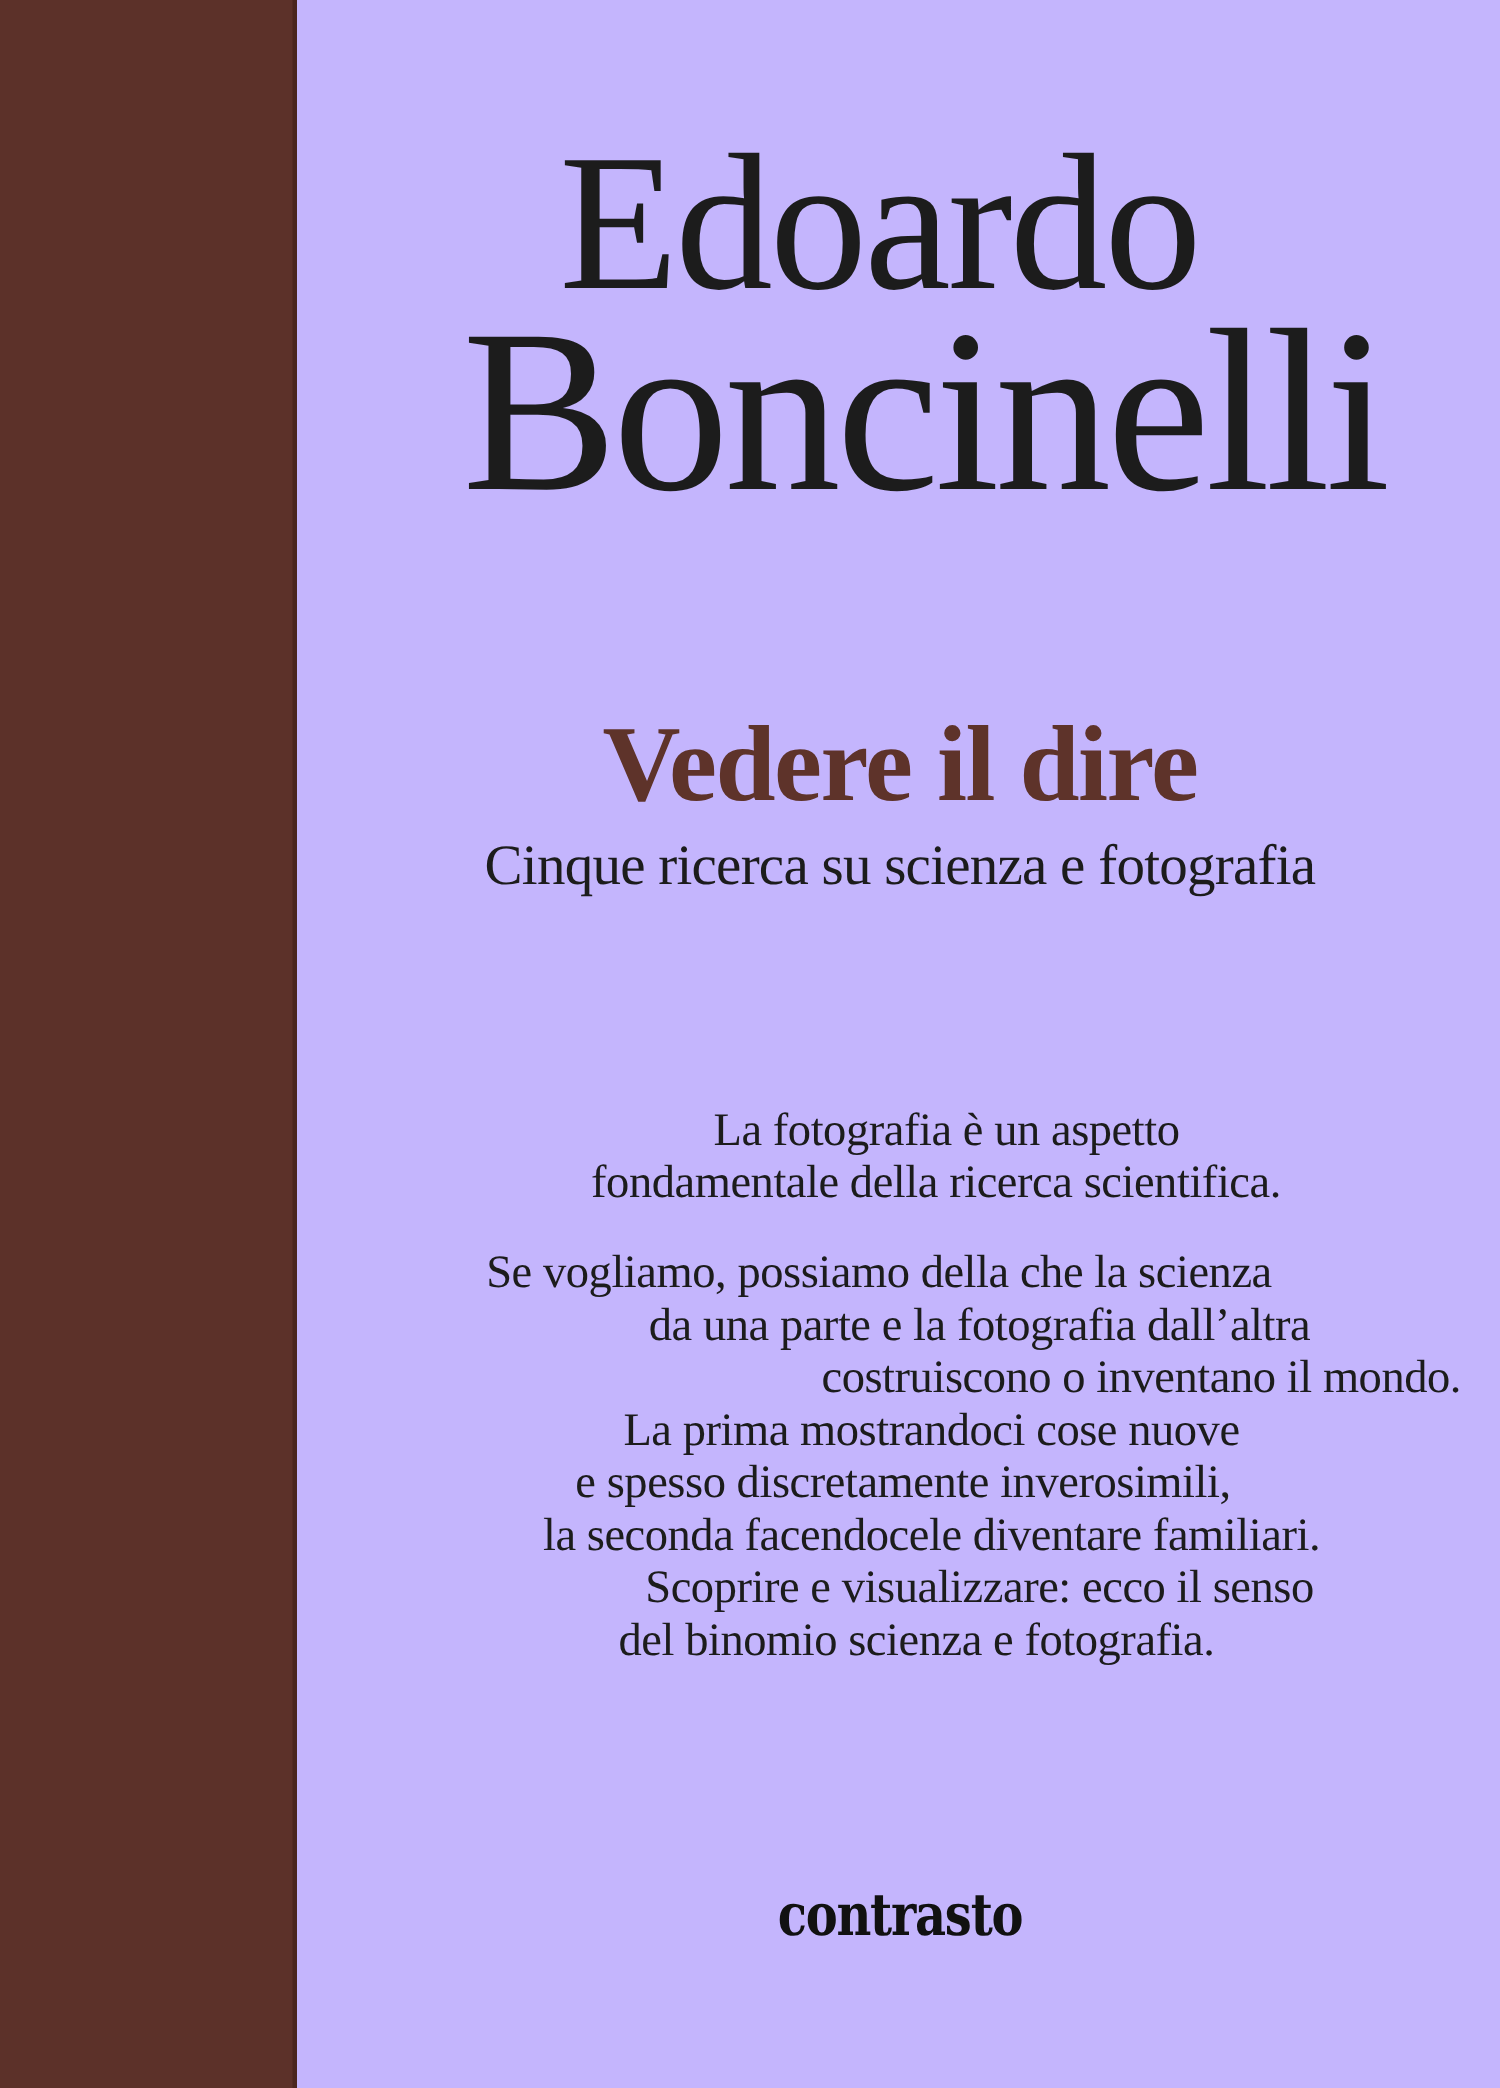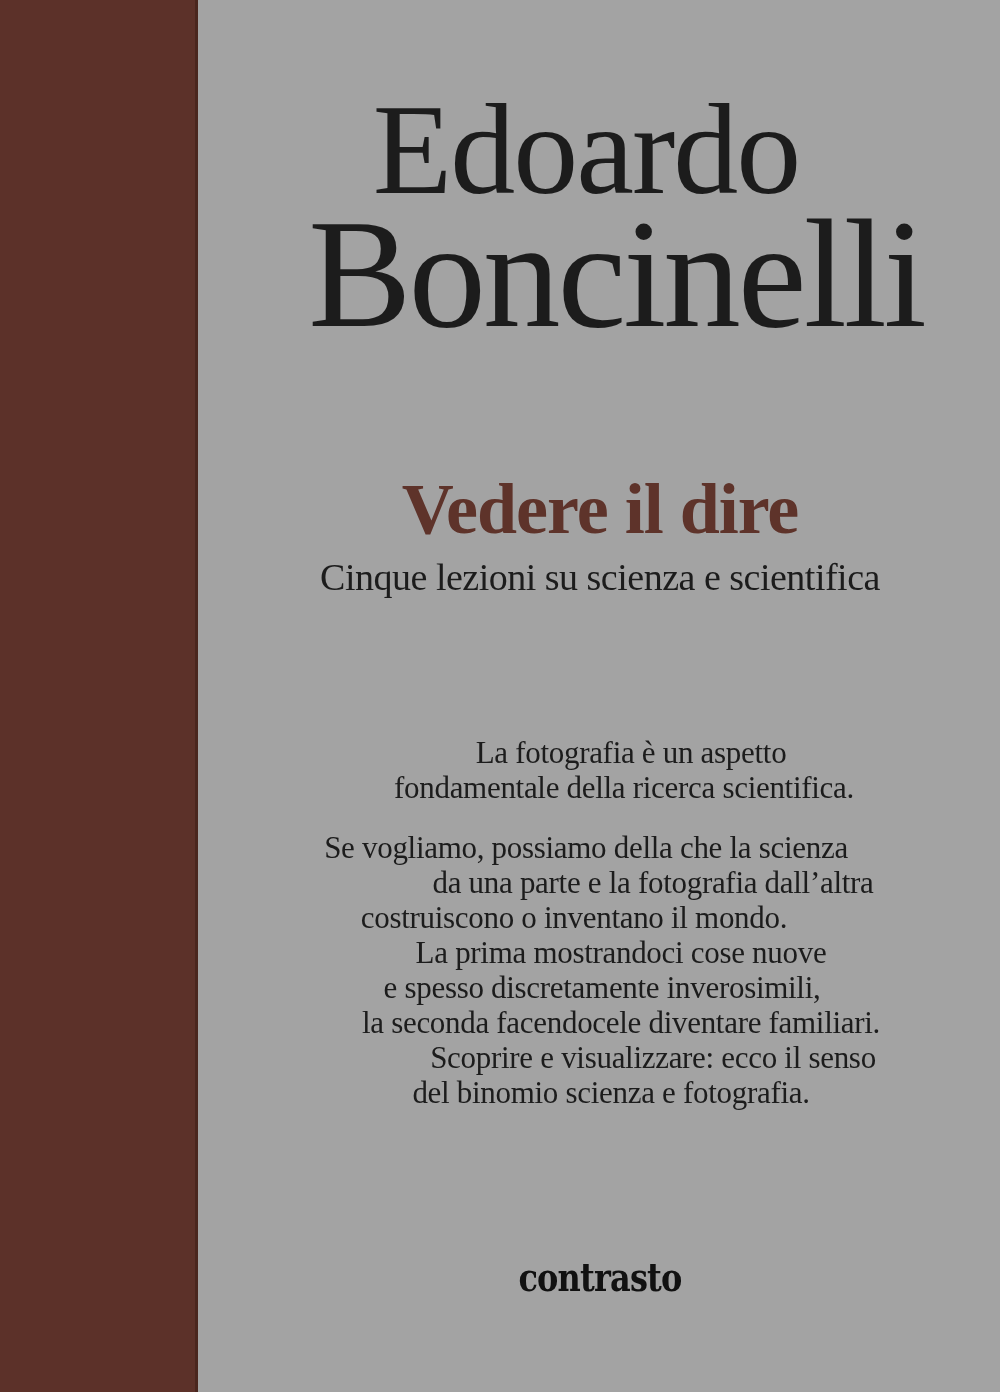--- a/index.html
+++ b/index.html
@@ -8,21 +8,21 @@
     width: 1000px;
     height: 1392px;
     background: #ffffff;
     overflow: hidden;
     font-family: "Liberation Serif", serif;
   }
   .cover {
     position: relative;
     width: 1000px;
     height: 1392px;
-    background: #a3a3a3;
+    background: #c4b5fd;
   }
   
   .band {
     position: absolute;
     left: 0; top: 0;
     width: 195px;
     height: 100%;
     background: var(--color-band, #5c3129);
     border-right: 3px solid var(--color-band_edge, #4a261e);
   }
@@ -68,21 +68,21 @@
     letter-spacing: -0.3px;
     margin-top: 39px;
   }
   .para-1 { top: 696px; }
   .para-2 { top: 791px; }
   
   .para-1 .line:nth-child(1) { transform: translateX(31px); }
   .para-1 .line:nth-child(2) { transform: translateX(24px); }
   .para-2 .line:nth-child(1) { transform: translateX(-14px); }
   .para-2 .line:nth-child(2) { transform: translateX(53px); }
-  .para-2 .line:nth-child(3) { transform: translateX(-26px); }
+  .para-2 .line:nth-child(3) { transform: translateX(-26px); text-align: right; }
   .para-2 .line:nth-child(4) { transform: translateX(21px); }
   .para-2 .line:nth-child(5) { transform: translateX(2px); }
   .para-2 .line:nth-child(6) { transform: translateX(21px); }
   .para-2 .line:nth-child(7) { transform: translateX(53px); }
   .para-2 .line:nth-child(8) { transform: translateX(11px); }
   .publisher {
     top: 1258px;
     font-family: "DejaVu Serif", serif;
     font-weight: bold;
     font-size: 39px;
@@ -99,21 +99,21 @@
 <div class="cover">
 
   <div class="band"></div>
 
   <div class="block author-line1">Edoardo</div>
 
   <div class="block author-line2">Boncinelli</div>
 
   <h1 class="block title">Vedere il dire</h1>
 
-  <div class="block subtitle">Cinque lezioni su scienza e scientifica</div>
+  <div class="block subtitle">Cinque ricerca su scienza e fotografia</div>
 
   <div class="block para para-1">
     <div class="line">La fotografia è un aspetto</div>
     <div class="line">fondamentale della ricerca scientifica.</div>
   </div>
 
   <div class="block para para-2">
     <div class="line">Se vogliamo, possiamo della che la scienza</div>
     <div class="line">da una parte e la fotografia dall’altra</div>
     <div class="line">costruiscono o inventano il mondo.</div>

